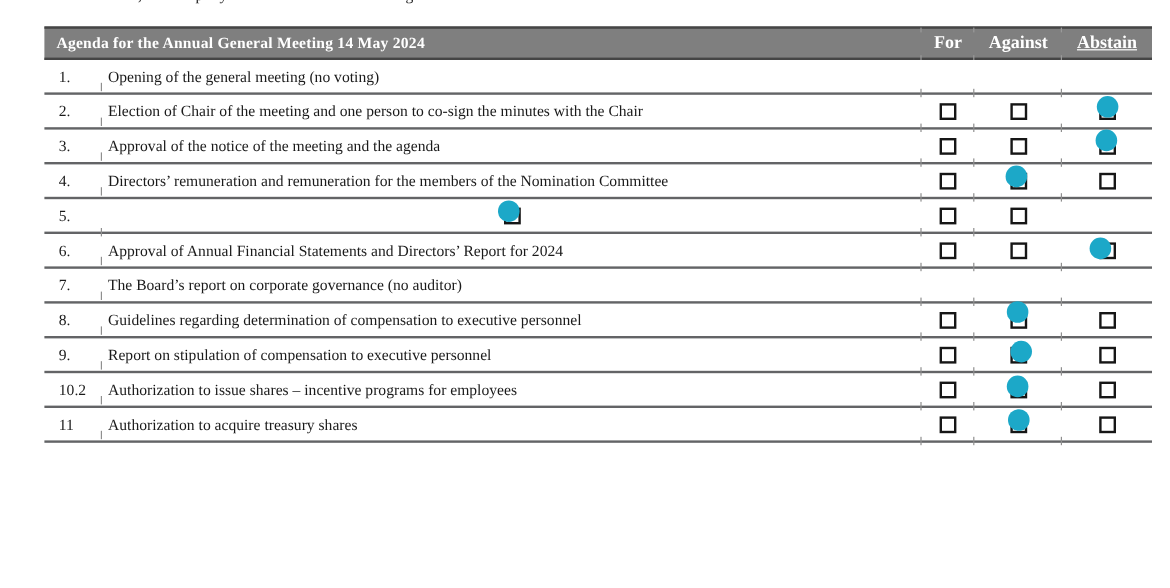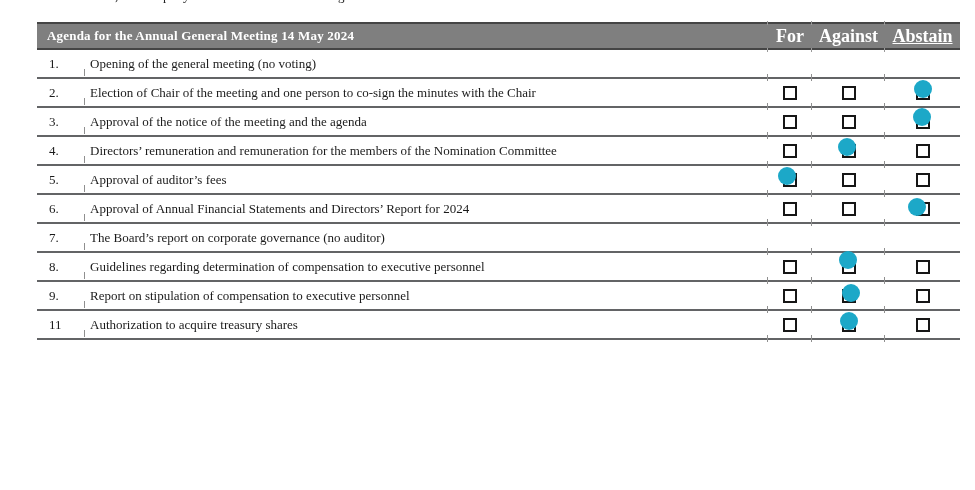--- a/index.html
+++ b/index.html
@@ -11,21 +11,21 @@
   .top-crop span { position:absolute; top:-12px; font-size:13px; color:#222; }
 
   .agm-table { position:absolute; top:22px; left:37px; width:923px; }
 
   
   .thead { display:flex; align-items:center; height:28px;
     background:var(--header_bg,#7f7f7f); color:var(--header_text,#fff);
     border-top:2px solid #454545; border-bottom:2px solid #454545;
     font-weight:bold; font-size:13px; }
   .thead .title-cell { width:731px; padding-left:10px; letter-spacing:.2px; }
-  .th-col { text-align:center; position:relative; font-size:18px; }
+  .th-col { text-align:center; position:relative; font-size:15px; }
   .th-for { width:44px; } .th-against { width:73px; } .th-abstain { width:75px;text-decoration:underline; }
   .th-col::before, .th-col::after { content:""; position:absolute; left:-1px; width:1px; height:4px; background:#9a9a9a; }
   .th-col::before { top:-5px; } .th-col::after { bottom:-5px; }
 
   
   .row { display:grid; grid-template-columns:48px 683px 44px 73px 75px;
     align-items:center; height:29px; border-bottom:2px solid var(--line,#636466);
     font-size:13px; }
   .num-cell { padding-left:12px; }
   .text-cell { padding-left:5px; position:relative; }
@@ -104,21 +104,20 @@
           <span class="checkbox"></span>
           <span class="mark" style="transform: translate(-2px, -4px); background: rgb(28, 168, 200);"></span>
         </div>
     <div class="vote-cell">
           <span class="checkbox"></span>
         </div>
   </div>
 
   <div class="row">
     <div class="num-cell">5.</div>
-    <div class="text-cell">Approval of auditor’s fees</div>
     <div class="vote-cell">
           <span class="checkbox"></span>
           <span class="mark" style="transform: translate(-3px, -4px); background: rgb(28, 168, 200);"></span>
         </div>
     <div class="vote-cell">
           <span class="checkbox"></span>
         </div>
     <div class="vote-cell">
           <span class="checkbox"></span>
         </div>
@@ -171,20 +170,34 @@
     <div class="vote-cell">
           <span class="checkbox"></span>
           <span class="mark" style="transform: translate(2px, -3px); background: rgb(28, 168, 200);"></span>
         </div>
     <div class="vote-cell">
           <span class="checkbox"></span>
         </div>
   </div>
 
 
+  <div class="row">
+    <div class="num-cell">10.2</div>
+    <div class="text-cell">Authorization to issue shares – incentive programs for employees</div>
+    <div class="vote-cell">
+          <span class="checkbox"></span>
+        </div>
+    <div class="vote-cell">
+          <span class="checkbox"></span>
+          <span class="mark" style="transform: translate(-1px, -3px); background: rgb(28, 168, 200);"></span>
+        </div>
+    <div class="vote-cell">
+          <span class="checkbox"></span>
+        </div>
+  </div>
 
   <div class="row">
     <div class="num-cell">11</div>
     <div class="text-cell">Authorization to acquire treasury shares</div>
     <div class="vote-cell">
           <span class="checkbox"></span>
         </div>
     <div class="vote-cell">
           <span class="checkbox"></span>
           <span class="mark" style="transform: translate(0px, -4px); background: rgb(28, 168, 200);"></span>

